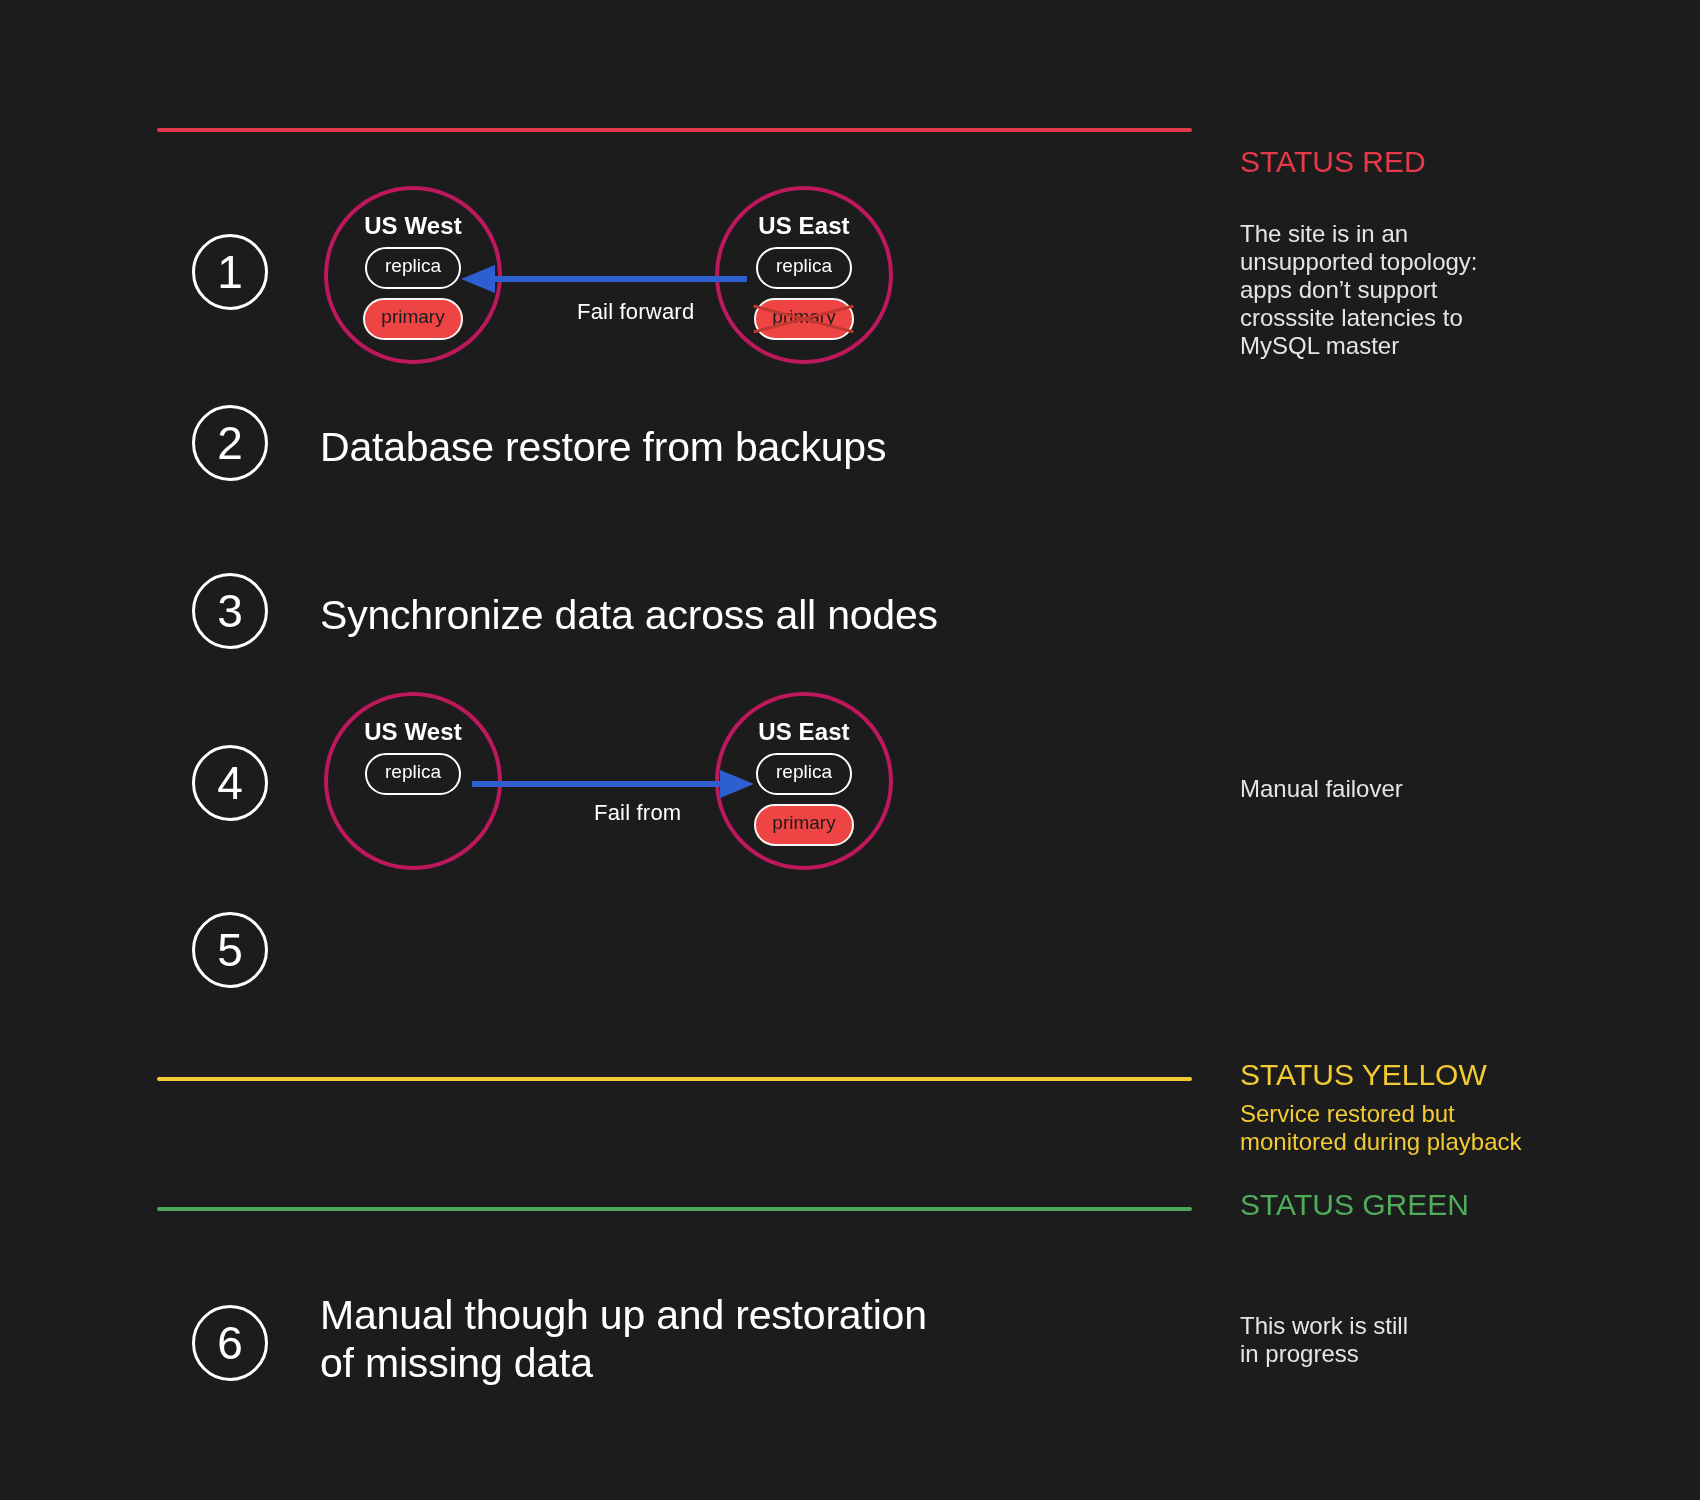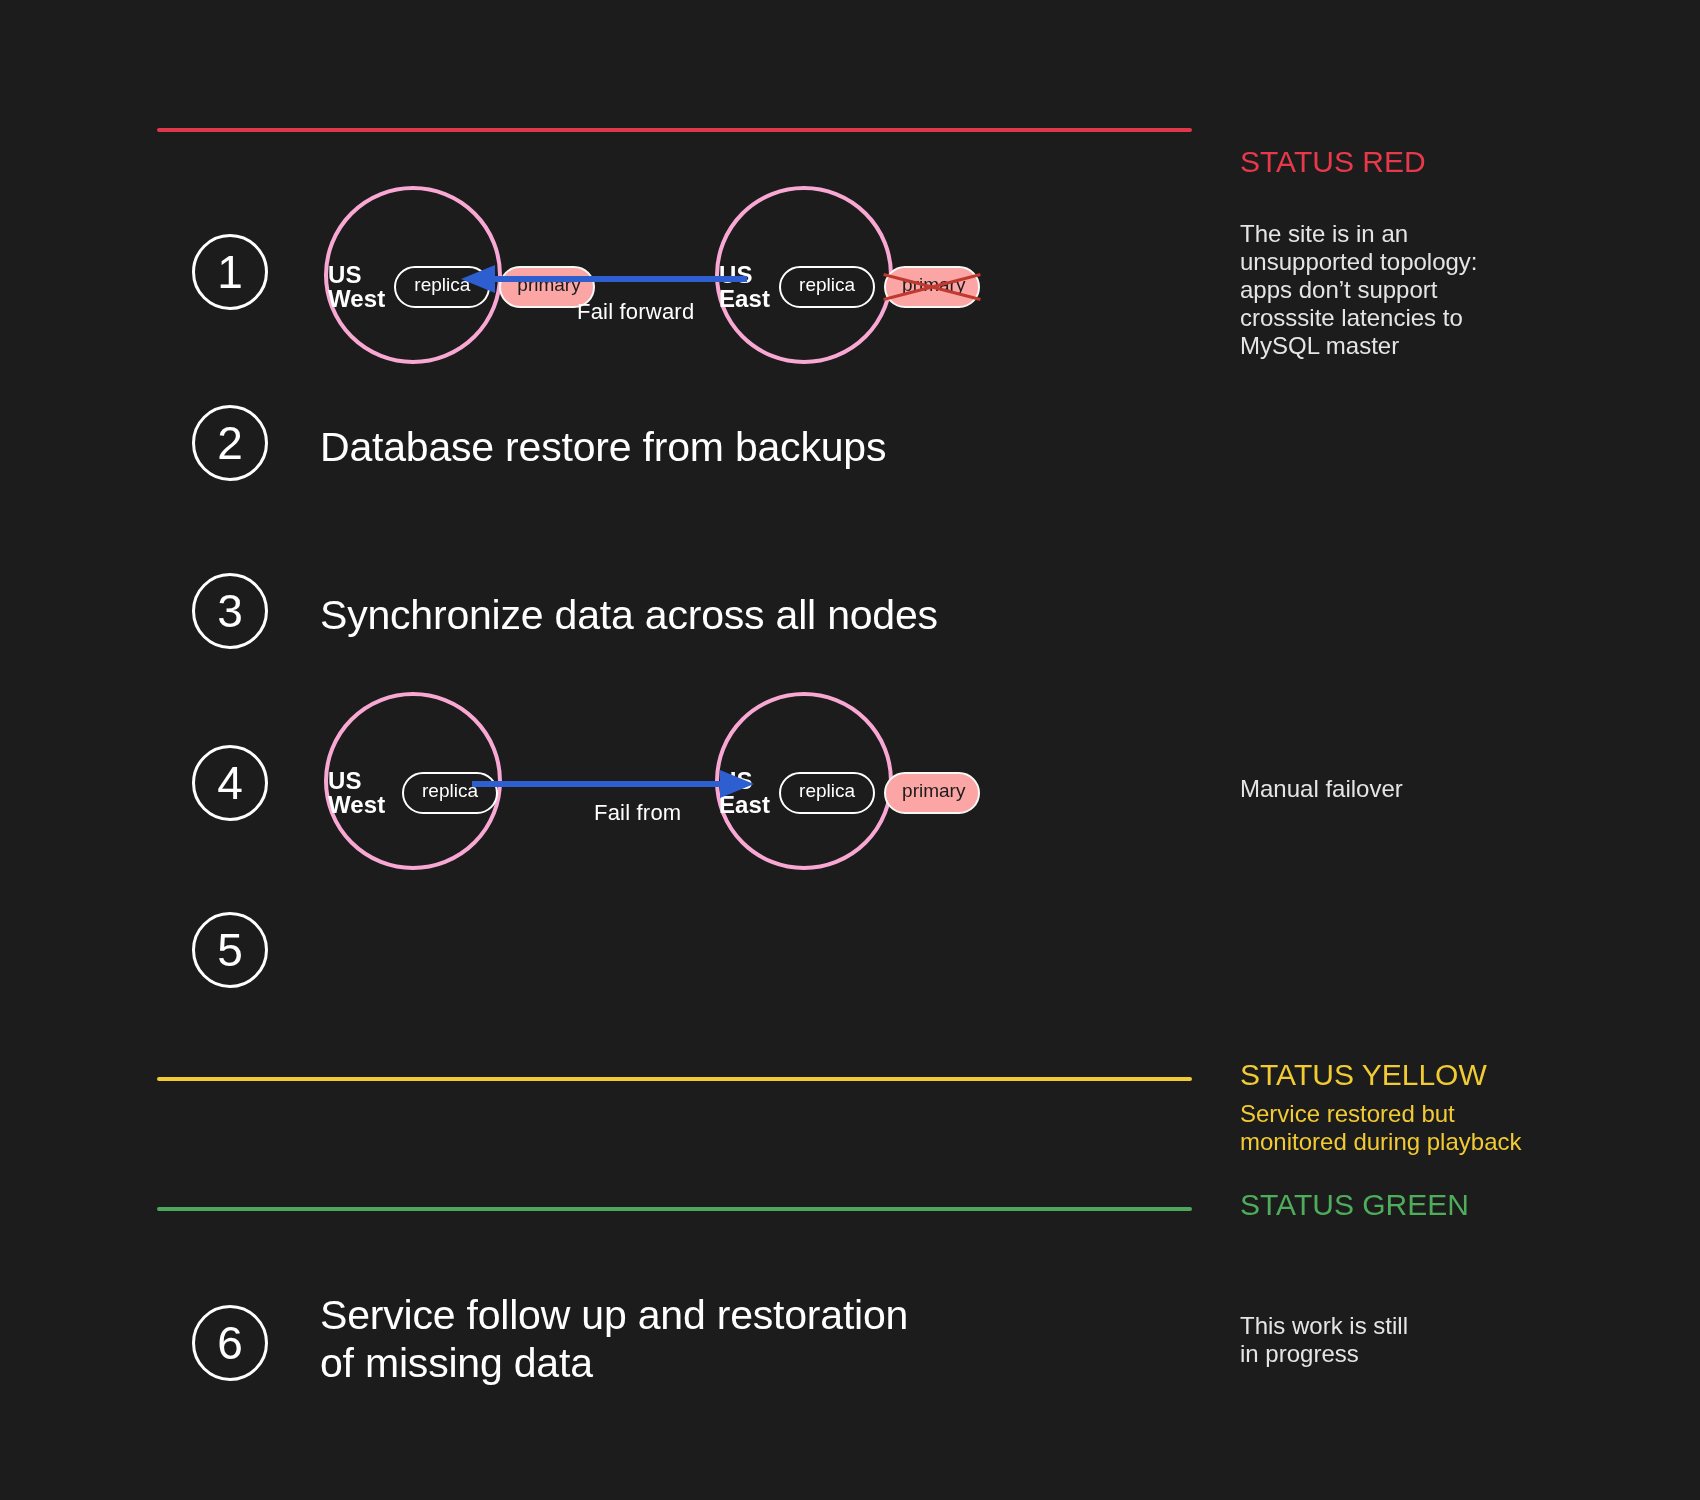--- a/index.html
+++ b/index.html
@@ -51,24 +51,24 @@
     font-weight: 400;
     line-height: 1.16;
     white-space: pre-line;
     letter-spacing: -0.2px;
   }
 
   
   .region {
     position: absolute;
     width: 178px; height: 178px;
-    border: 4px solid #f9a8d4;
+    border: 4px solid #be185d;
     border-radius: 50%;
     display: flex;
-    flex-direction: row;
+    flex-direction: column;
     align-items: center;
     padding-top: 24px;
     gap: 9px;
   }
   .region-name {
     color: #ffffff;
     font-size: 24px;
     font-weight: 700;
     letter-spacing: 0.1px;
     line-height: 1;
@@ -82,21 +82,21 @@
     line-height: 1;
     text-align: center;
     white-space: nowrap;
   }
   .pill.outline {
     border: 2.5px solid #ffffff;
     color: #ffffff;
     background: transparent;
   }
   .pill.filled {
-    background: #fca5a5;
+    background: #ef4444;
     color: #1c1c1c;
     border: 2.5px solid #f7f7f5;
     text-align: center;
   }
   .pill.struck::before,
   .pill.struck::after {
     content: "";
     position: absolute;
     left: -4px;
     top: 50%;
@@ -193,21 +193,21 @@
 
   <svg class="arrow" style="top:767px; left:470px;" width="290" height="34">
     <line x1="2" y1="17" x2="252" y2="17" stroke="#2d5fd0" stroke-width="6"></line>
     <polygon points="284,17 250,3 250,31" fill="#2d5fd0"></polygon>
   </svg>
   <div class="arrow-label" style="top:800px; left:565px;">Fail from</div>
 
   <div class="badge" style="top:912px; left:192px;">5</div>
 
   <div class="badge" style="top:1305px; left:192px;">6</div>
-  <div class="step-title" style="top:1292px; left:320px;">Service follow up and restoration
+  <div class="step-title" style="top:1292px; left:320px;">Manual though up and restoration
 of missing data</div>
 
   <div class="status-head red" style="top:125px;margin-top:20px;">STATUS RED</div>
   <div class="note" style="top:220px;">The site is in an
 unsupported topology:
 apps don’t support
 crosssite latencies to
 MySQL master</div>
 
   <div class="note" style="top:775px;">Manual failover</div>

